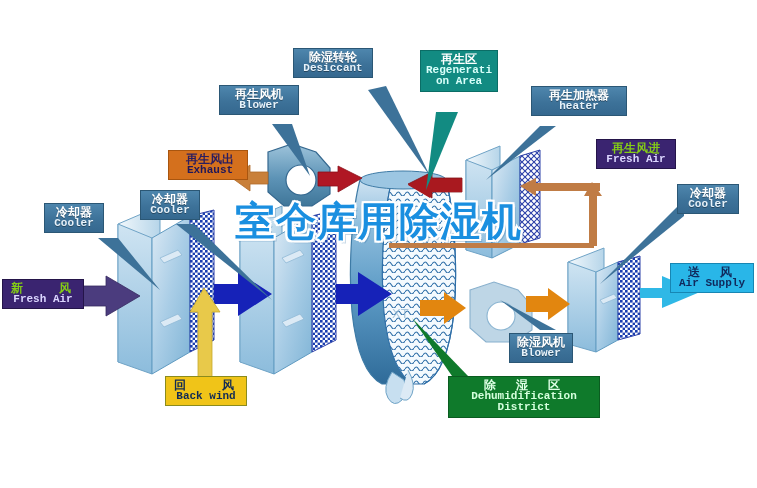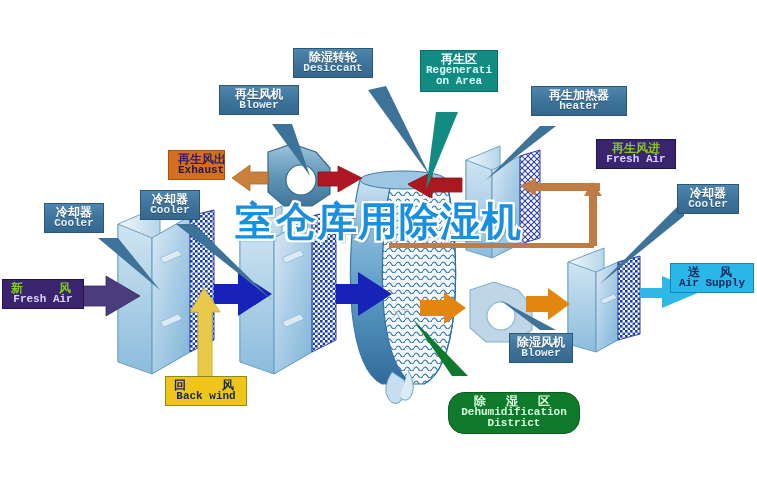--- a/index.html
+++ b/index.html
@@ -304,21 +304,21 @@
   <div class="lbl blue" style="left:293px;top:48px;width:80px;">
     <span class="cn">除湿转轮</span>
     <span class="en">Desiccant</span>
   </div>
 
   <div class="lbl blue" style="left:219px;top:85px;width:80px;">
     <span class="cn">再生风机</span>
     <span class="en">Blower</span>
   </div>
 
-  <div class="lbl orange" style="left:168px;top:150px;width:57px;padding-left:9px;">
+  <div class="lbl orange" style="left:168px;top:150px;width:80px;padding-left:9px;">
     <span class="cn">再生风出</span>
     <span class="en">Exhaust</span>
   </div>
 
   <div class="lbl teal" style="left:420px;top:50px;width:78px;">
     <span class="cn">再生区</span>
     <span class="en">Regenerati</span>
     <span class="en">on Area</span>
   </div>
 
@@ -355,21 +355,21 @@
   <div class="lbl yellow" style="left:165px;top:376px;width:82px;">
     <span class="cn sp2">回　　风</span>
     <span class="en">Back wind</span>
   </div>
 
   <div class="lbl blue" style="left:509px;top:333px;width:64px;">
     <span class="cn">除湿风机</span>
     <span class="en">Blower</span>
   </div>
 
-  <div class="lbl green" style="left:448px;top:392px;width:132px;border-radius:16px;">
+  <div class="lbl green" style="left:448px;top:376px;width:152px;">
     <span class="cn sp2">除　湿　区</span>
     <span class="en">Dehumidification</span>
     <span class="en">District</span>
   </div>
 
   <div class="lbl cyan" style="left:670px;top:263px;width:84px;">
     <span class="cn sp2">送　风</span>
     <span class="en">Air Supply</span>
   </div>
 

